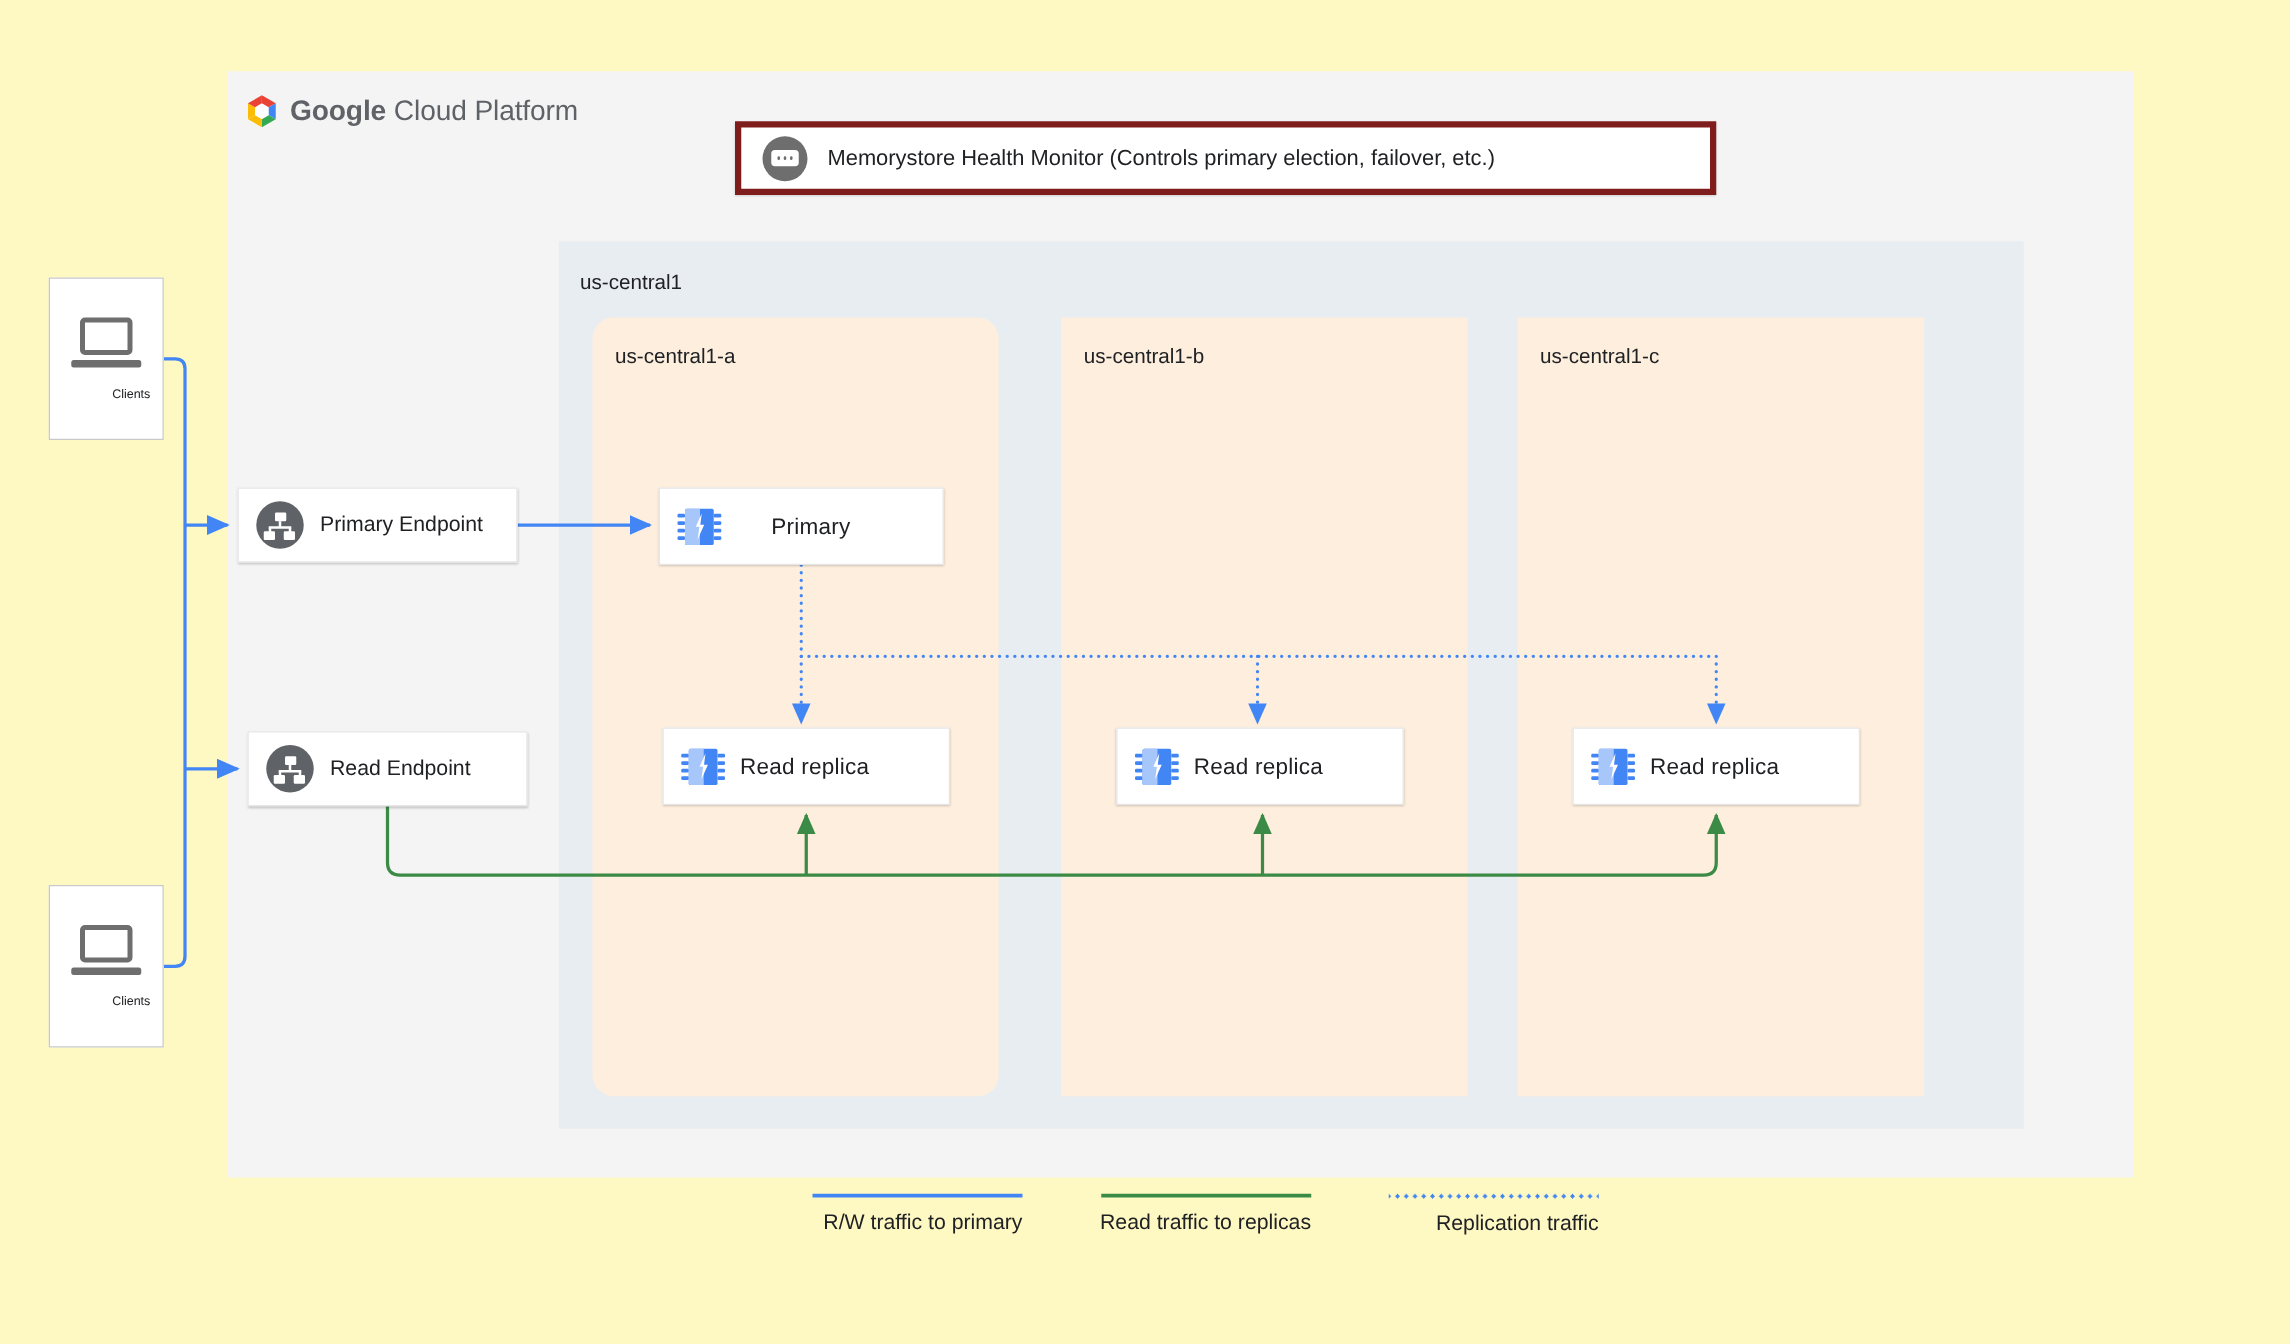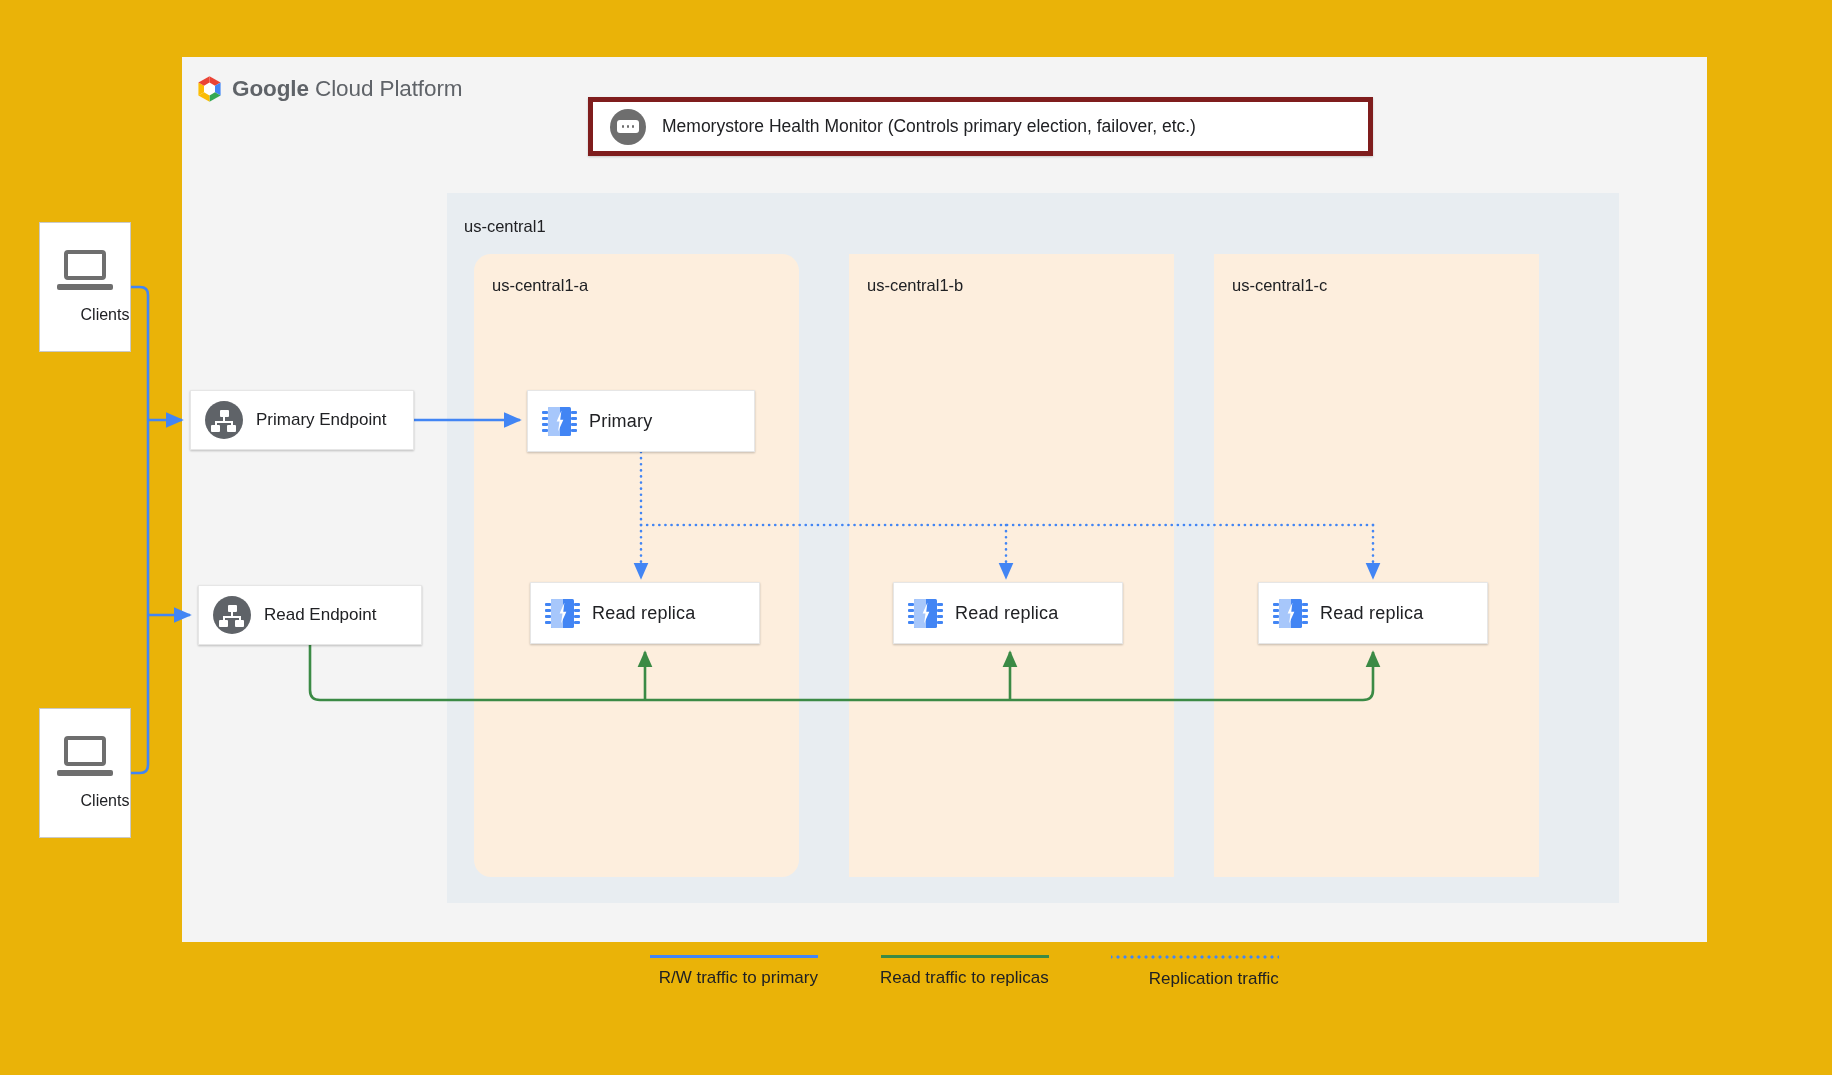--- a/index.html
+++ b/index.html
@@ -4,21 +4,21 @@
 <style>
   html,body{margin:0;padding:0;background:#ffffff;}
   body{
     font-family:"Liberation Sans","DejaVu Sans",sans-serif;
     -webkit-font-smoothing:antialiased;
   }
   #stage{
     position:relative;
     width:1832px;
     height:1075px;
-    background:#eab308;
+    background:#fef9c3;
     overflow:hidden;
   }
   
   .gcp-canvas{
     position:absolute;
     left:182px; top:57px;
     width:1525px; height:885px;
     background:#f4f4f4;
   }
   .gcp-logo{
@@ -116,21 +116,21 @@
   .ep-icon .stem{width:2px;height:5px;left:18px;top:16px;}
   .ep-icon .bar{width:18px;height:2px;left:10px;top:20px;}
   .ep-icon .l1{width:2px;height:4px;left:10px;top:21px;}
   .ep-icon .l2{width:2px;height:4px;left:26px;top:21px;}
   .ep-icon .b1{width:9px;height:7px;left:6px;top:24px;border-radius:1px;}
   .ep-icon .b2{width:9px;height:7px;left:22px;top:24px;border-radius:1px;}
   .endpoint .card-label{font-size:17px;}
 
   
   .msnode{height:62px;padding-left:14px;}
-  .n-primary{left:527px;top:390px;width:228px;}
+  .n-primary{left:527px;top:390px;width:228px;gap:28px;}
   .n-rep-a{left:530px;top:582px;width:230px;}
   .n-rep-b{left:893px;top:582px;width:230px;}
   .n-rep-c{left:1258px;top:582px;width:230px;}
   .chip{
     width:35px;height:35px;flex:0 0 auto;margin-right:12px;position:relative;
   }
   .chip .body{
     position:absolute;left:6px;top:3px;width:23px;height:29px;
     background:#4285f4;border-radius:1.5px;
   }
@@ -162,21 +162,21 @@
   .laptop{width:56px;height:42px;position:relative;margin-bottom:14px;}
   .laptop .screen{
     position:absolute;left:7px;top:0;width:42px;height:30px;
     border:4.5px solid #6e6e6e;border-radius:4px;box-sizing:border-box;
     background:#ffffff;
   }
   .laptop .base{
     position:absolute;left:0;bottom:2px;width:56px;height:6px;
     background:#6e6e6e;border-radius:2px;
   }
-  .clients-label{font-size:16px;color:#202124;margin-left:40px;}
+  .clients-label{font-size:10px;color:#202124;margin-left:40px;}
 
   
   .wires{position:absolute;left:0;top:0;width:1832px;height:1075px;overflow:visible;}
 
   
   .legend{
     position:absolute;left:650px;top:955px;
     display:flex;align-items:flex-start;gap:62px;
   }
   .legend-item{display:flex;flex-direction:column;align-items:flex-end;gap:10px;}

